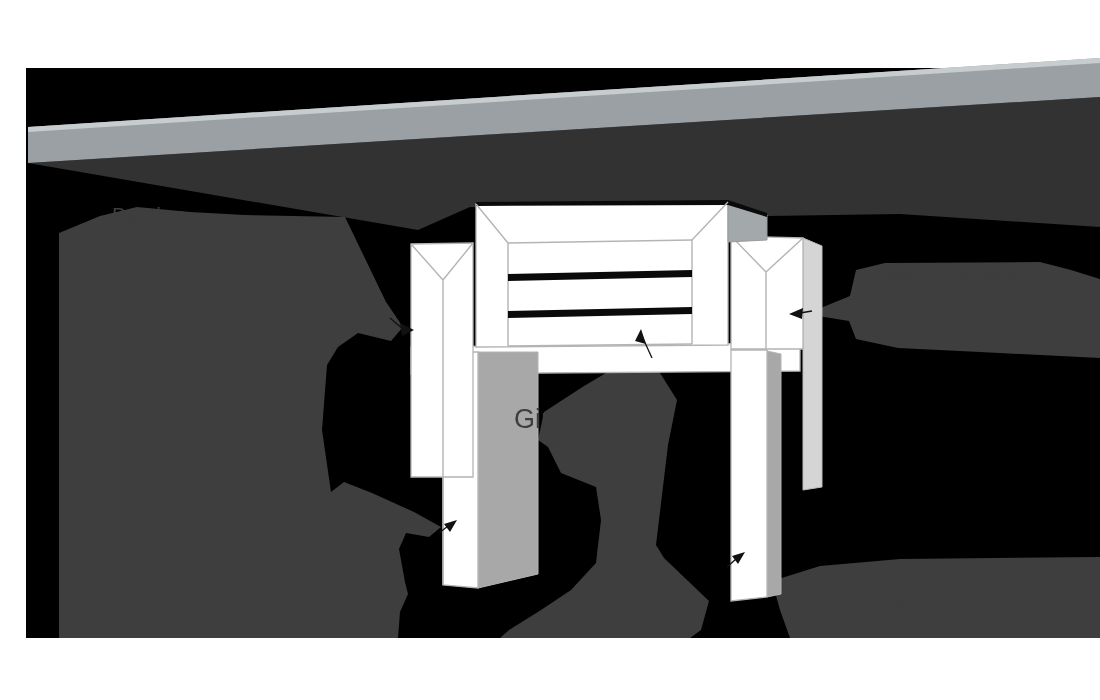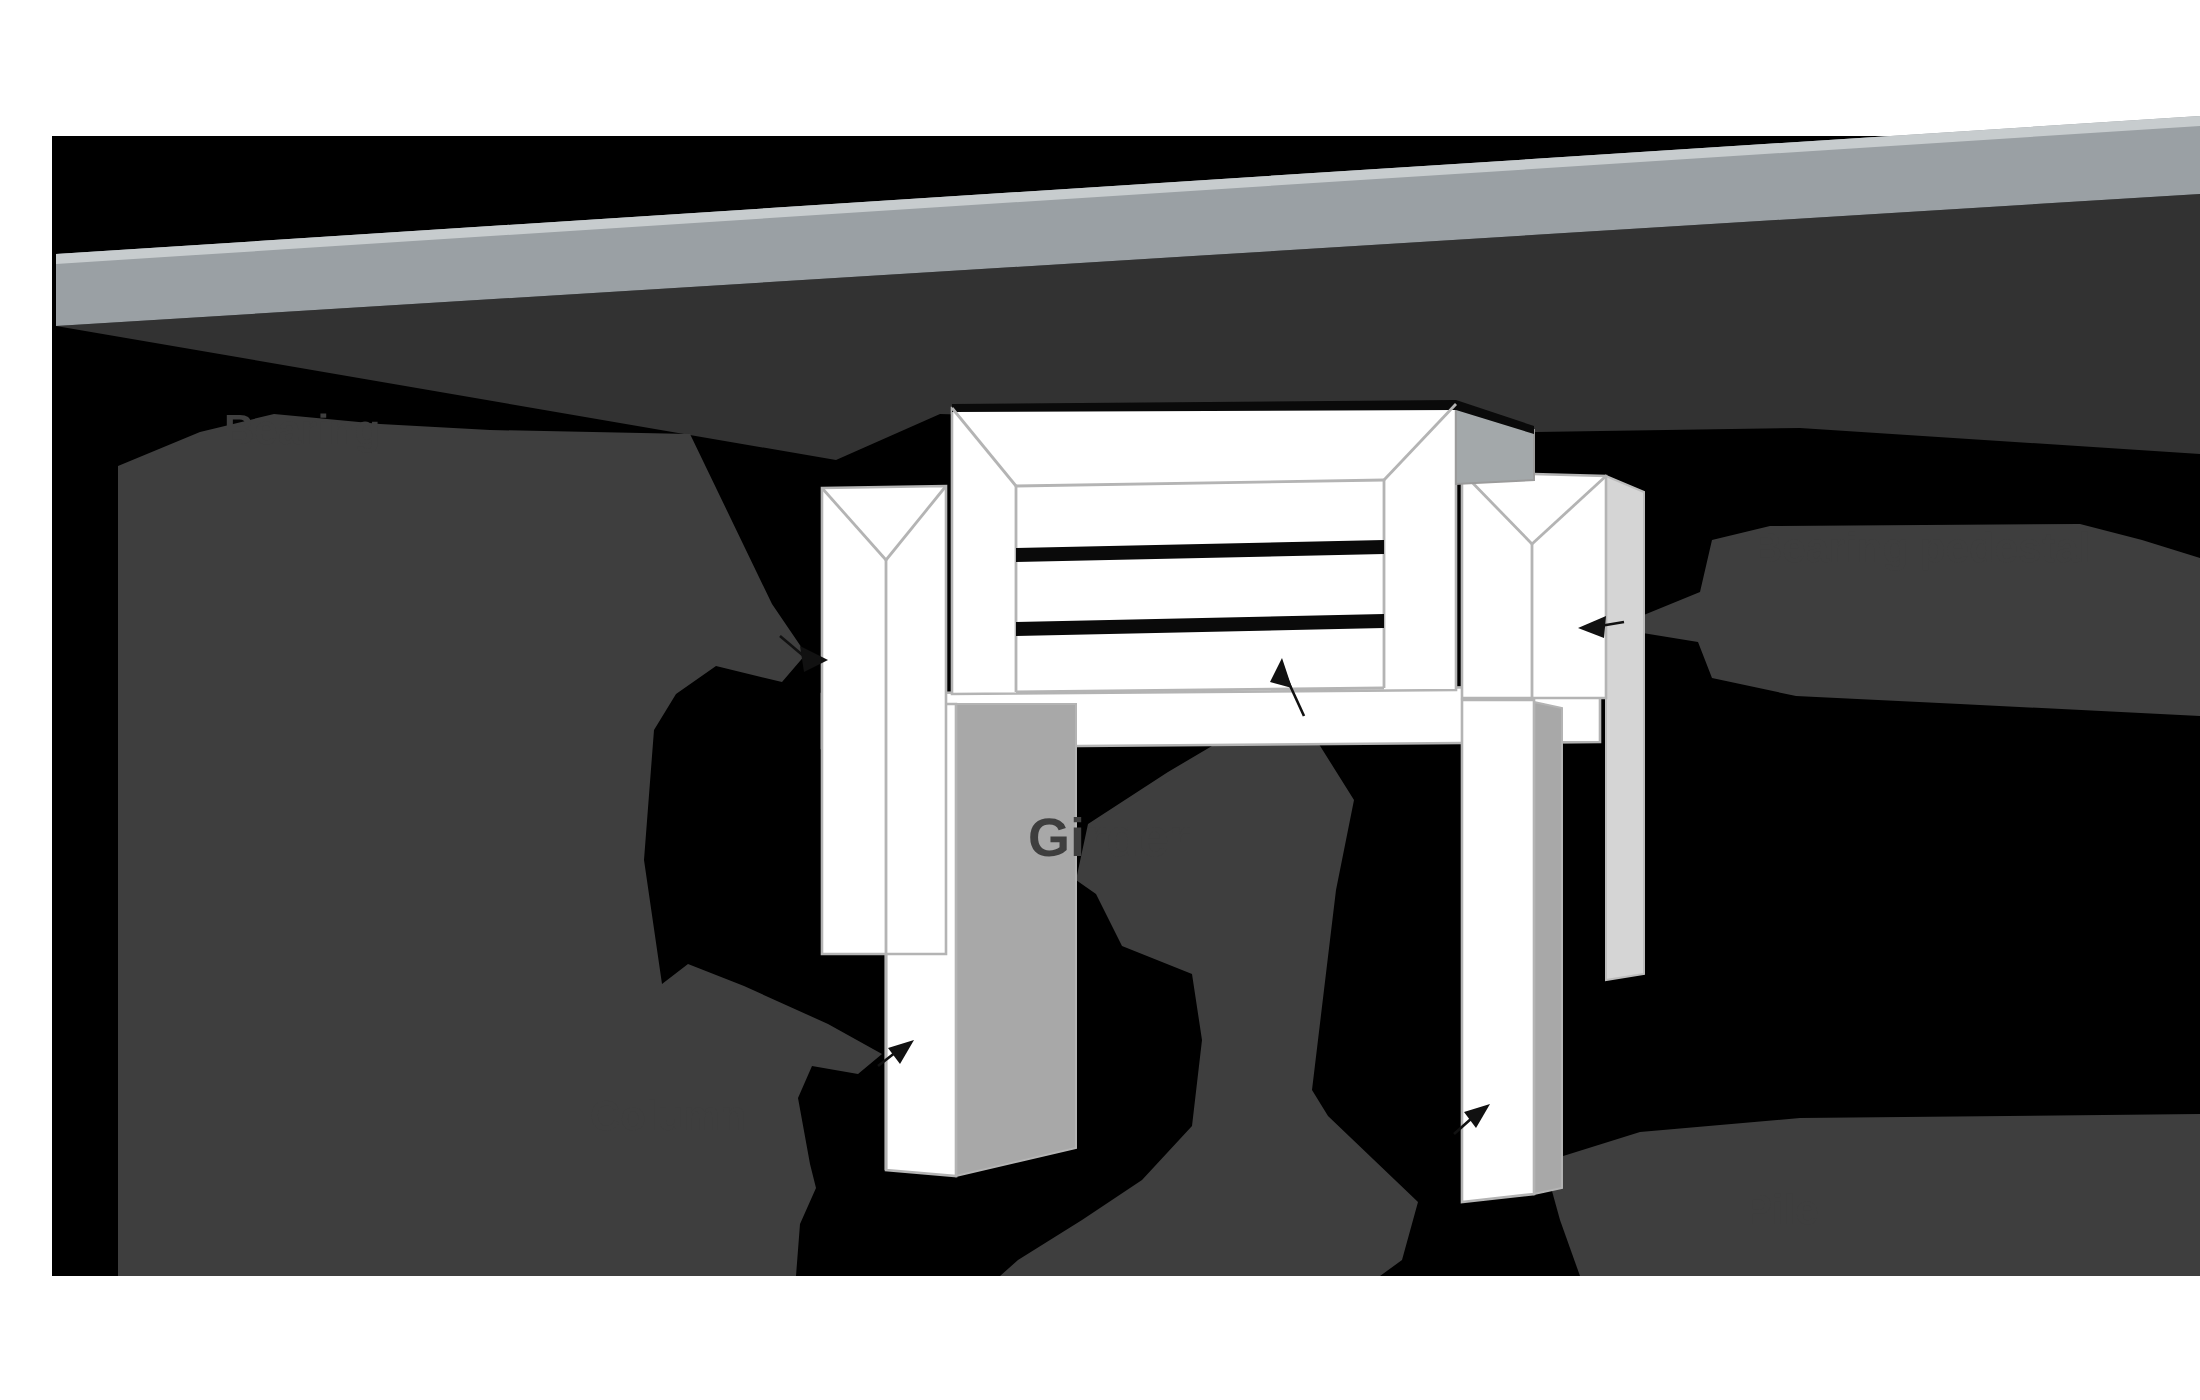--- a/index.html
+++ b/index.html
@@ -1,17 +1,17 @@
 <!DOCTYPE html>
 <html><head>
 <meta charset="utf-8">
 <style>
   html,body{margin:0;padding:0;background:#ffffff;width:1100px;height:700px;overflow:hidden;
     font-family:"Liberation Sans", sans-serif;}
-  #stage{position:relative;width:904px;height:700px;font-weight:bold;}
+  #stage{position:relative;width:904px;height:700px;}
   svg{display:block}
   .bg-black{fill:#000000}
   .ground{fill:#ffffff}
   .soffit{fill:#323232}
   .deck-face{fill:#9aa0a4}
   .deck-hl{fill:#c7ccce}
   .shadow{fill:#3e3e3e}
   .struct{fill:#ffffff;stroke:#b4b4b4;stroke-width:1.3}
   .struct-side{fill:#a8a8a8;stroke:#b4b4b4;stroke-width:1}
   .struct-side-light{fill:#d5d5d5;stroke:#bcbcbc;stroke-width:1}

